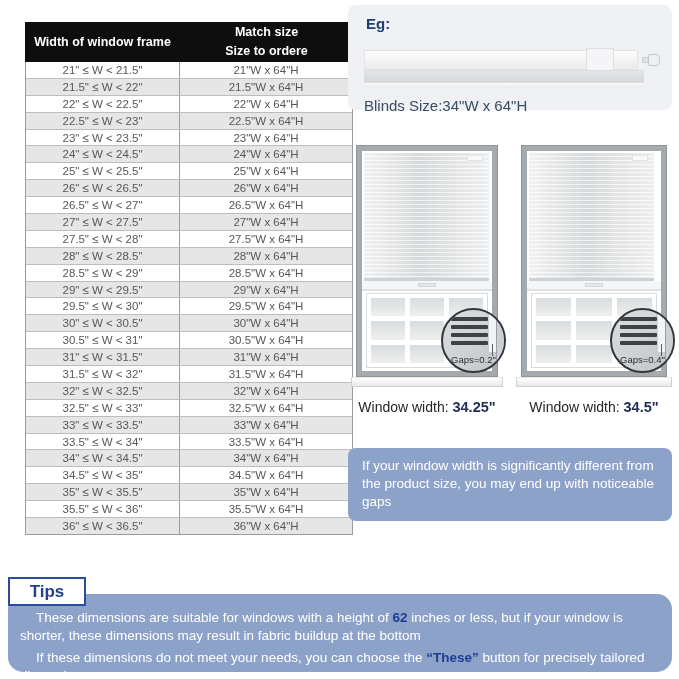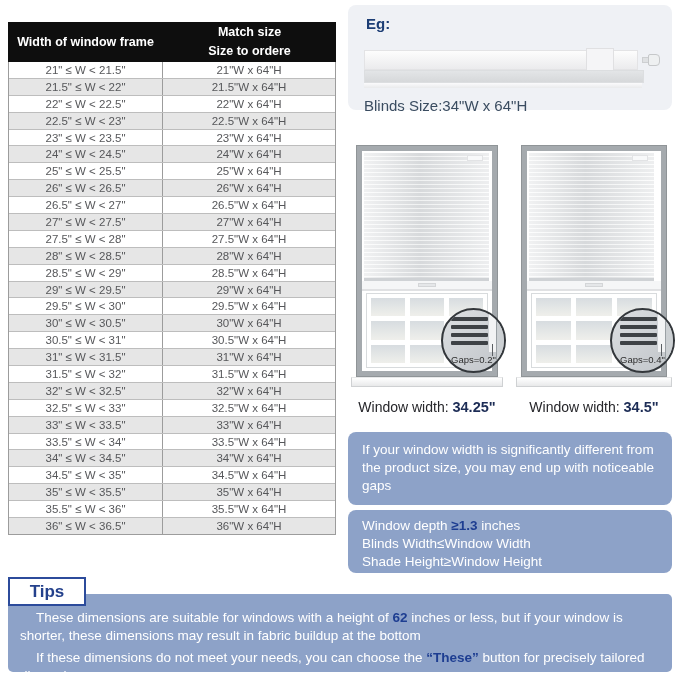--- a/index.html
+++ b/index.html
@@ -3,21 +3,21 @@
 <meta charset="utf-8">
 <style>
   html,body { margin:0; padding:0; background:#ffffff; }
   * { box-sizing:border-box; }
   .canvas {
     position:relative; width:679px; height:679px; background:#fff; overflow:hidden;
     font-family:"Liberation Sans", sans-serif;
   }
 
   
-  .size-table { position:absolute; left:8px; top:22px; width:328px; }
+  .size-table { position:absolute; left:25px; top:22px; width:328px; }
   .thead { display:flex; background:#0e0e0e; color:#fff; font-weight:bold;
            font-size:12.5px; height:40px; text-align:center; }
   .hcell { display:flex; flex-direction:column; justify-content:center; line-height:1.5; }
   .hcell.c1 { width:155px; } .hcell.c2 { flex:1; }
   .tbody { height:473px; display:flex; flex-direction:column;
            border:1px solid #9c9c9c; border-top:none; }
   .trow { flex:1; display:flex; border-top:1px solid #bdbdbd; font-size:11.5px; color:#56575a; background:#fff; }
   .trow:first-child { border-top:none; }
   .trow:nth-child(even) { background:#e6e6e6; }
   .tcell { display:flex; align-items:center; justify-content:center; }
@@ -78,28 +78,28 @@
   .mag-framewall { position:absolute; left:53px; top:0; width:14px; height:100%;
                    background:#ccd0d3; border-left:1px solid #9aa0a4; }
   .mag-tick { position:absolute; left:49px; top:34px; width:1px; height:12px; background:#5a5e62; }
   .mag-label { position:absolute; bottom:6px; width:100%; text-align:center;
                font-size:9.5px; color:#2e2e2e; }
   .win-caption { margin-top:12px; text-align:center; font-size:14px; color:#26262a; white-space:nowrap; }
   .win-caption b { font-size:14.5px; color:#1c2c55; }
 
   
   .note-box { position:absolute; left:348px; width:324px; background:#8da2c8; border-radius:8px;
-              color:#fff; font-size:13.5px; line-height:1.33; padding:9px 12px 9px 14px; }
+              color:#fff; font-size:13.5px; line-height:1.33; padding:9px 12px 9px 14px;margin-top:16px; }
   .note-1 { top:432px; height:73px; }
   .note-2 { top:510px; height:63px; padding-top:7px; }
   .navy-bold { color:#1d3d91; font-weight:bold; }
 
   
   .tips-panel { position:absolute; left:8px; top:594px; width:664px; height:78px;
-                background:#8da2c8; border-radius:5px; color:#fff; font-size:13.5px;
+                background:#8da2c8; border-radius:15px; color:#fff; font-size:13.5px;
                 line-height:1.3; padding:15px 10px 6px 12px; }
   .tips-panel p { margin:0 0 5px 0; text-indent:16px; }
   .tips-label { position:absolute; left:8px; top:577px; width:78px; height:29px;
                 background:#fff; border:2px solid #2c4b9b; border-radius:0;
                 display:flex; align-items:center; justify-content:center;
                 font-weight:bold; font-size:17px; color:#24418c; z-index:5; }
 </style>
 </head>
 <body>
 
@@ -314,25 +314,20 @@
         <div class="mag-label">Gaps=0.4"</div>
       </div>
     </div>
     <div class="sill"></div>
     <div class="win-caption"><span>Window width: </span><b>34.5"</b></div>
   </div>
 
   <div class="note-box note-1">
     <span>If your window width is significantly different from the product size, you may end up with noticeable gaps</span>
   </div>
-  <div class="note-box note-2">
-    <div><span>Window depth </span><span class="navy-bold">≥1.3</span><span> inches</span></div>
-    <div>Blinds Width≤Window Width</div>
-    <div>Shade Height≥Window Height</div>
-  </div>
 
   <div class="tips-panel">
     <p><span>These dimensions are suitable for windows with a height of </span><span class="navy-bold">62</span><span> inches or less, but if your window is shorter, these dimensions may result in fabric buildup at the bottom</span></p>
     <p><span>If these dimensions do not meet your needs, you can choose the </span><span class="navy-bold">“These”</span><span>  button for precisely tailored dimensions</span></p>
   </div>
   <div class="tips-label">
     <span>Tips</span>
   </div>
 
 </div>

